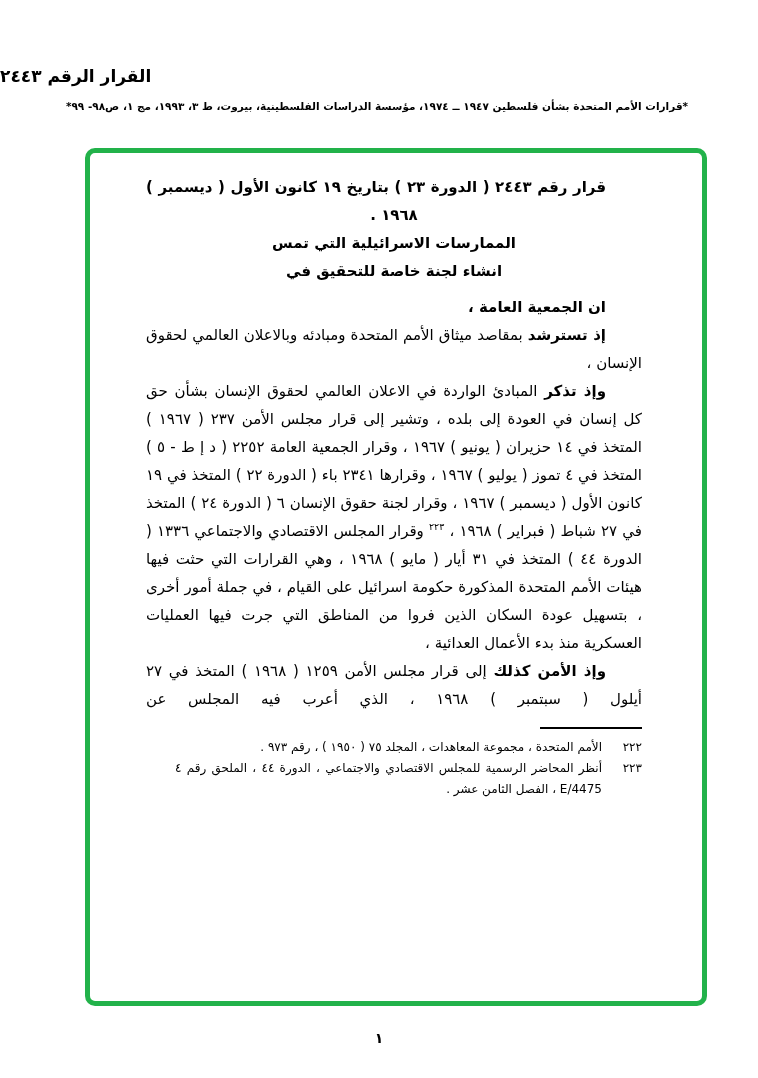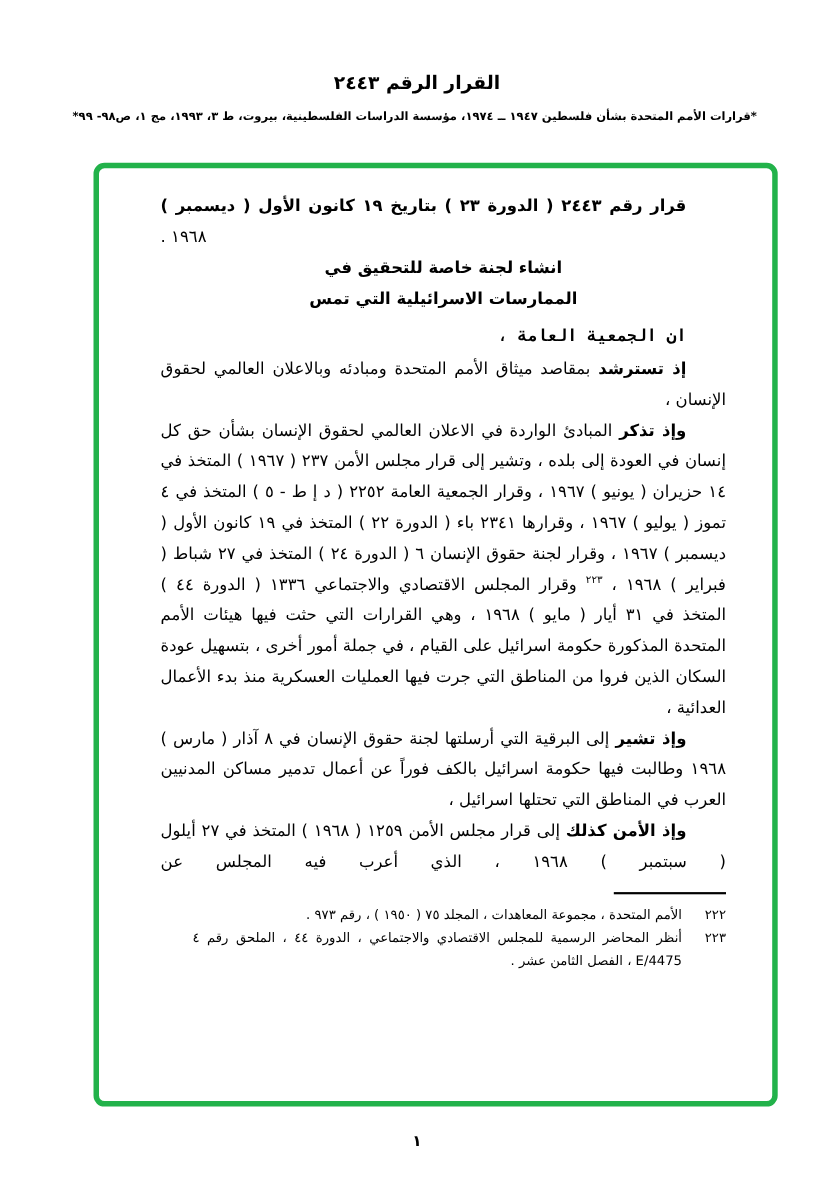--- a/index.html
+++ b/index.html
@@ -1,40 +1,40 @@
 <!DOCTYPE html>
 <html lang="ar"><head>
 <meta charset="utf-8">
 <style>
   html,body{margin:0;padding:0;}
   body{
     width:758px;height:1078px;position:relative;background:#ffffff;color:#000;
     font-family:"DejaVu Sans", sans-serif;overflow:hidden;
   }
   .doc-title{
-    position:absolute;top:66px;left:0;right:0;margin:0;text-align:center;
+    position:absolute;top:66px;left:0;right:0;margin:0;text-align:left;
     font-size:17px;font-weight:bold;direction:rtl;
   }
   .doc-source{
     position:absolute;top:100px;left:0;right:4px;text-align:center;
     font-size:10.5px;font-weight:bold;direction:rtl;white-space:nowrap;
   }
   .frame{
     position:absolute;left:85px;top:148px;width:622px;height:858px;
     border:5px solid #22b24a;border-radius:10px;box-sizing:border-box;overflow:hidden;
     background:#fff;
   }
   .content{
-    padding:20px 42px 0 56px;direction:rtl;font-size:15px;line-height:28px;
+    padding:20px 60px 0 56px;direction:rtl;font-size:15px;line-height:28px;
     text-align:justify;
   }
   .rh-line1{font-weight:bold;padding-right:36px;text-align:justify;text-align-last:justify;}
-  .rh-line2{font-weight:normal;text-align:left;}
+  .rh-line2{font-weight:bold;text-align:center;}
   .res-title{text-align:center;font-weight:bold;}
-  .opening{margin:8px 0 0 0;text-indent:36px;font-weight:bold;font-family:Liberation Mono, monospace;}
+  .opening{margin:8px 0 0 0;text-indent:36px;font-weight:bold;}
   .para{margin:0;text-indent:36px;text-align:justify;}
   .para .lead{font-weight:bold;margin-top:20px;}
   .para.cutoff{text-align-last:justify;}
   sup{font-size:9.5px;line-height:0;}
   .fn-sep{border:none;border-top:2px solid #000;width:102px;margin:14px 0 8px 0;height:0;}
   .footnote{display:flex;direction:rtl;font-size:12px;line-height:21px;column-gap:12px;}
   .fn-num{flex:0 0 28px;}
   .fn-text{flex:1;text-align:justify;margin-left:29px;}
   .page-number{
     position:absolute;top:1030px;left:0;right:0;text-align:center;
@@ -50,32 +50,31 @@
 
 <div class="frame">
   <div class="content">
 
     <div>
       <div class="rh-line1">قرار رقم ٢٤٤٣ ( الدورة ٢٣ ) بتاريخ ١٩ كانون الأول ( ديسمبر )</div>
       <div class="rh-line2">١٩٦٨ .</div>
     </div>
 
     <div class="res-title">
+      <div>الممارسات الاسرائيلية التي تمس</div>
       <div>انشاء لجنة خاصة للتحقيق في</div>
-      <div>الممارسات الاسرائيلية التي تمس</div>
     </div>
 
     <p class="opening">ان الجمعية العامة ،</p>
 
     <p class="para"><span class="lead">إذ تسترشد</span><span> بمقاصد ميثاق الأمم المتحدة ومبادئه وبالاعلان العالمي لحقوق الإنسان ،</span><sup></sup><span></span></p>
 
 
     <p class="para"><span class="lead">وإذ تذكر</span><span> المبادئ الواردة في الاعلان العالمي لحقوق الإنسان بشأن حق كل إنسان في العودة إلى بلده ، وتشير إلى قرار مجلس الأمن ٢٣٧ ( ١٩٦٧ ) المتخذ في ١٤ حزيران ( يونيو ) ١٩٦٧ ، وقرار الجمعية العامة ٢٢٥٢ ( د إ ط - ٥ ) المتخذ في ٤ تموز ( يوليو ) ١٩٦٧ ، وقرارها ٢٣٤١ باء ( الدورة ٢٢ ) المتخذ في ١٩ كانون الأول ( ديسمبر ) ١٩٦٧ ، وقرار لجنة حقوق الإنسان ٦ ( الدورة ٢٤ ) المتخذ في ٢٧ شباط ( فبراير ) ١٩٦٨ ، </span><sup>٢٢٣</sup><span> وقرار المجلس الاقتصادي والاجتماعي ١٣٣٦ ( الدورة ٤٤ ) المتخذ في ٣١ أيار ( مايو ) ١٩٦٨ ، وهي القرارات التي حثت فيها هيئات الأمم المتحدة المذكورة حكومة اسرائيل على القيام ، في جملة أمور أخرى ، بتسهيل عودة السكان الذين فروا من المناطق التي جرت فيها العمليات العسكرية منذ بدء الأعمال العدائية ،</span></p>
 
-    <p class="para"><span class="lead">وإذ تشير</span><span> إلى البرقية التي أرسلتها لجنة حقوق الإنسان في ٨ آذار ( مارس ) ١٩٦٨ وطالبت فيها حكومة اسرائيل بالكف فوراً عن أعمال تدمير مساكن المدنيين العرب في المناطق التي تحتلها اسرائيل ،</span><sup></sup><span></span></p>
 
     <p class="para cutoff"><span class="lead">وإذ الأمن كذلك</span><span> إلى قرار مجلس الأمن ١٢٥٩ ( ١٩٦٨ ) المتخذ في ٢٧ أيلول ( سبتمبر ) ١٩٦٨ ، الذي أعرب فيه المجلس عن</span><sup></sup><span></span></p>
 
     <div class="fn-sep"></div>
 
     <div class="footnote">
       <span class="fn-num">٢٢٢</span>
       <span class="fn-text">الأمم المتحدة ، مجموعة المعاهدات ، المجلد ٧٥ ( ١٩٥٠ ) ، رقم ٩٧٣ .</span>
     </div>
 

